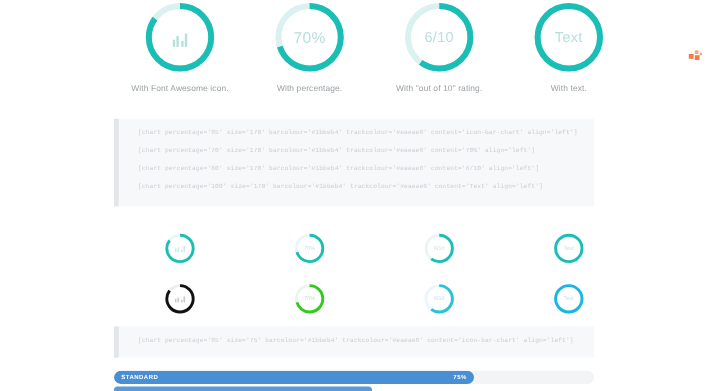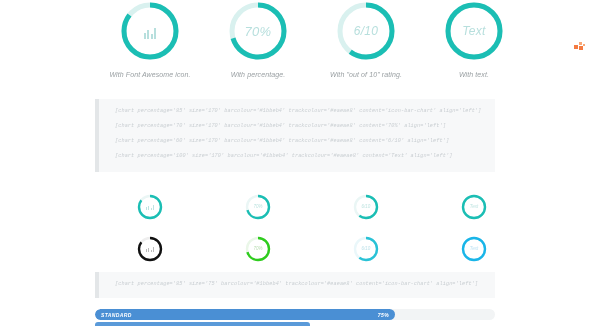--- a/index.html
+++ b/index.html
@@ -2,21 +2,21 @@
 <html><head>
 <meta charset="utf-8">
 <style>
   * { box-sizing: border-box; margin: 0; padding: 0; }
   html, body {
     width: 590px; height: 326px;
     background: #ffffff;
     font-family: "Liberation Sans", sans-serif;
     overflow: hidden;
   }
-  .page { position: relative; width: 590px; height: 264px; background:#fff;font-style:italic; }
+  .page { position: relative; width: 590px; height: 264px; background:#fff; }
 
   
   .big-row {
     position: absolute; left: 0; top: 0; width: 590px; height: 92px;
     display: flex; align-items: flex-start;
   }
   .big-cell {
     width: 108px; display: flex; flex-direction: column; align-items: center;
   }
   .big-cell.c0 { margin-left: 96px; }

